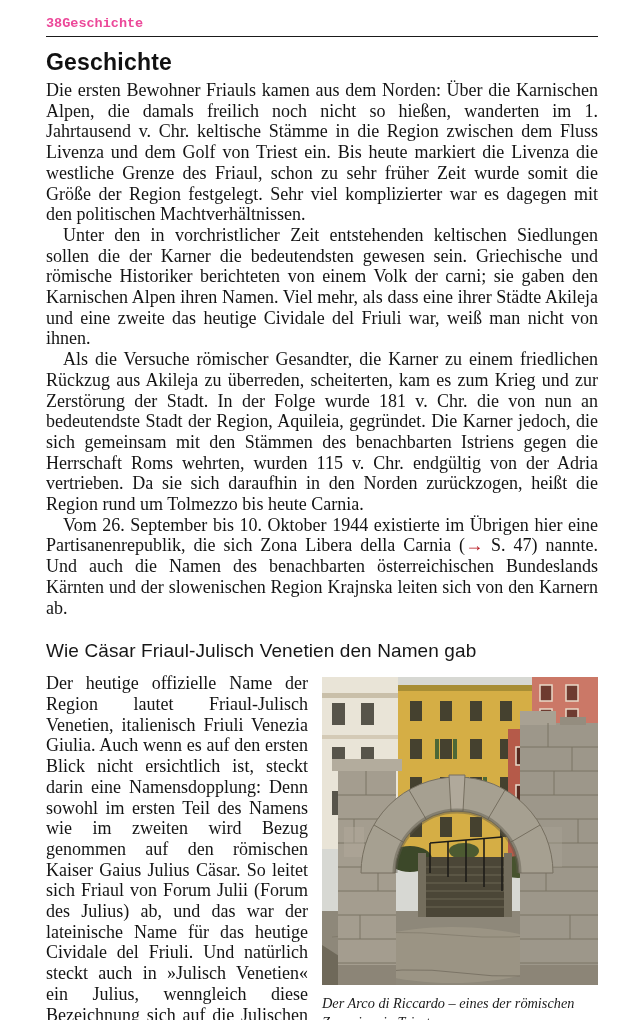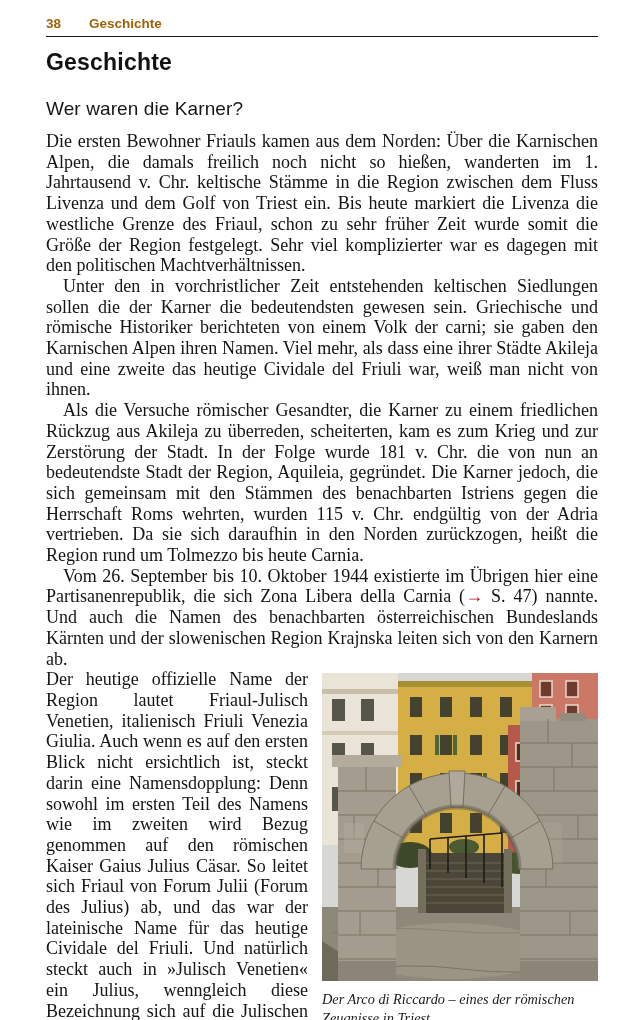--- a/index.html
+++ b/index.html
@@ -6,23 +6,23 @@
   html, body { background:#ffffff; }
   body {
     width:644px; height:1020px; overflow:hidden;
     font-family:"Liberation Serif", serif;
     color:#141414;
     -webkit-hyphens:auto; hyphens:auto;
   }
   .page { padding:16px 46px 0 46px; }
 
   .running-header {
-    display:flex; align-items:baseline; gap:28px;
-    font-family:Liberation Sans, sans-serif;
-    font-weight:bold; font-size:13.5px; color:#a16207;
+    display:flex; align-items:baseline; 
+    font-family:Liberation Mono, monospace;
+    font-weight:bold; font-size:13.5px; color:#ec4899;
     padding-bottom:5px;
     border-bottom:1.4px solid #1a1a1a;
   }
 
   h1.page-title {
     font-family:"Liberation Sans", sans-serif;
     font-weight:bold; font-size:23px; color:#111;
     margin-top:12px; margin-bottom:4px;
     letter-spacing:0.2px;
   }
@@ -60,30 +60,30 @@
 <div class="page">
 
   <header class="running-header">
     <span>38</span>
     <span>Geschichte</span>
   </header>
 
   <h1 class="page-title">Geschichte</h1>
 
   <section>
-    <h2 class="section-heading">Wer waren die Karner?</h2>
     <div class="paragraphs" id="sec0-paras">
         <p><span>Die ersten Bewohner Friauls kamen aus dem Norden: Über die Karnischen Alpen, die damals freilich noch nicht so hießen, wanderten im 1. Jahrtausend v. Chr. keltische Stämme in die Region zwischen dem Fluss Livenza und dem Golf von Triest ein. Bis heute markiert die Livenza die westliche Grenze des Friaul, schon zu sehr früher Zeit wurde somit die Größe der Region festgelegt. Sehr viel komplizierter war es dagegen mit den politischen Machtverhältnissen.</span></p>
         <p class="indent"><span>Unter den in vorchristlicher Zeit entstehenden keltischen Siedlungen sollen die der Karner die bedeutendsten gewesen sein. Griechische und römische Historiker berichteten von einem Volk der </span><span class="it">carni;</span><span> sie gaben den Karnischen Alpen ihren Namen. Viel mehr, als dass eine ihrer Städte Akileja und eine zweite das heutige Cividale del Friuli war, weiß man nicht von ihnen.</span></p>
         <p class="indent"><span>Als die Versuche römischer Gesandter, die Karner zu einem friedlichen Rückzug aus Akileja zu überreden, scheiterten, kam es zum Krieg und zur Zerstörung der Stadt. In der Folge wurde 181 v. Chr. die von nun an bedeutendste Stadt der Region, Aquileia, gegründet. Die Karner jedoch, die sich gemeinsam mit den Stämmen des benachbarten Istriens gegen die Herrschaft Roms wehrten, wurden 115 v. Chr. endgültig von der Adria vertrieben. Da sie sich daraufhin in den Norden zurückzogen, heißt die Region rund um Tolmezzo bis heute Carnia.</span></p>
         <p class="indent"><span>Vom 26. September bis 10. Oktober 1944 existierte im Übrigen hier eine Partisanenrepublik, die sich </span><span class="it">Zona Libera della Carnia</span><span> (</span><span class="red">→</span><span> S. 47) nannte. Und auch die Namen des benachbarten österreichischen Bundeslands Kärnten und der slowenischen Region Krajnska leiten sich von den Karnern ab.</span></p>
       </div>
   </section>
 
   <section>
+    <h2 class="section-heading">Wie Cäsar Friaul-Julisch Venetien den Namen gab</h2>
     <div class="section-body">
 
       <figure class="photo" aria-label="Foto des Arco di Riccardo in Triest">
         <svg viewBox="0 0 276 308" width="276" height="308" role="img">
 
           <rect x="0" y="0" width="276" height="308" fill="#d7d8d3"></rect>
 
           <g>
             <rect x="0" y="0" width="76" height="172" fill="#e9e4d7"></rect>
             <rect x="0" y="16" width="76" height="5" fill="#c9bfa9"></rect>

